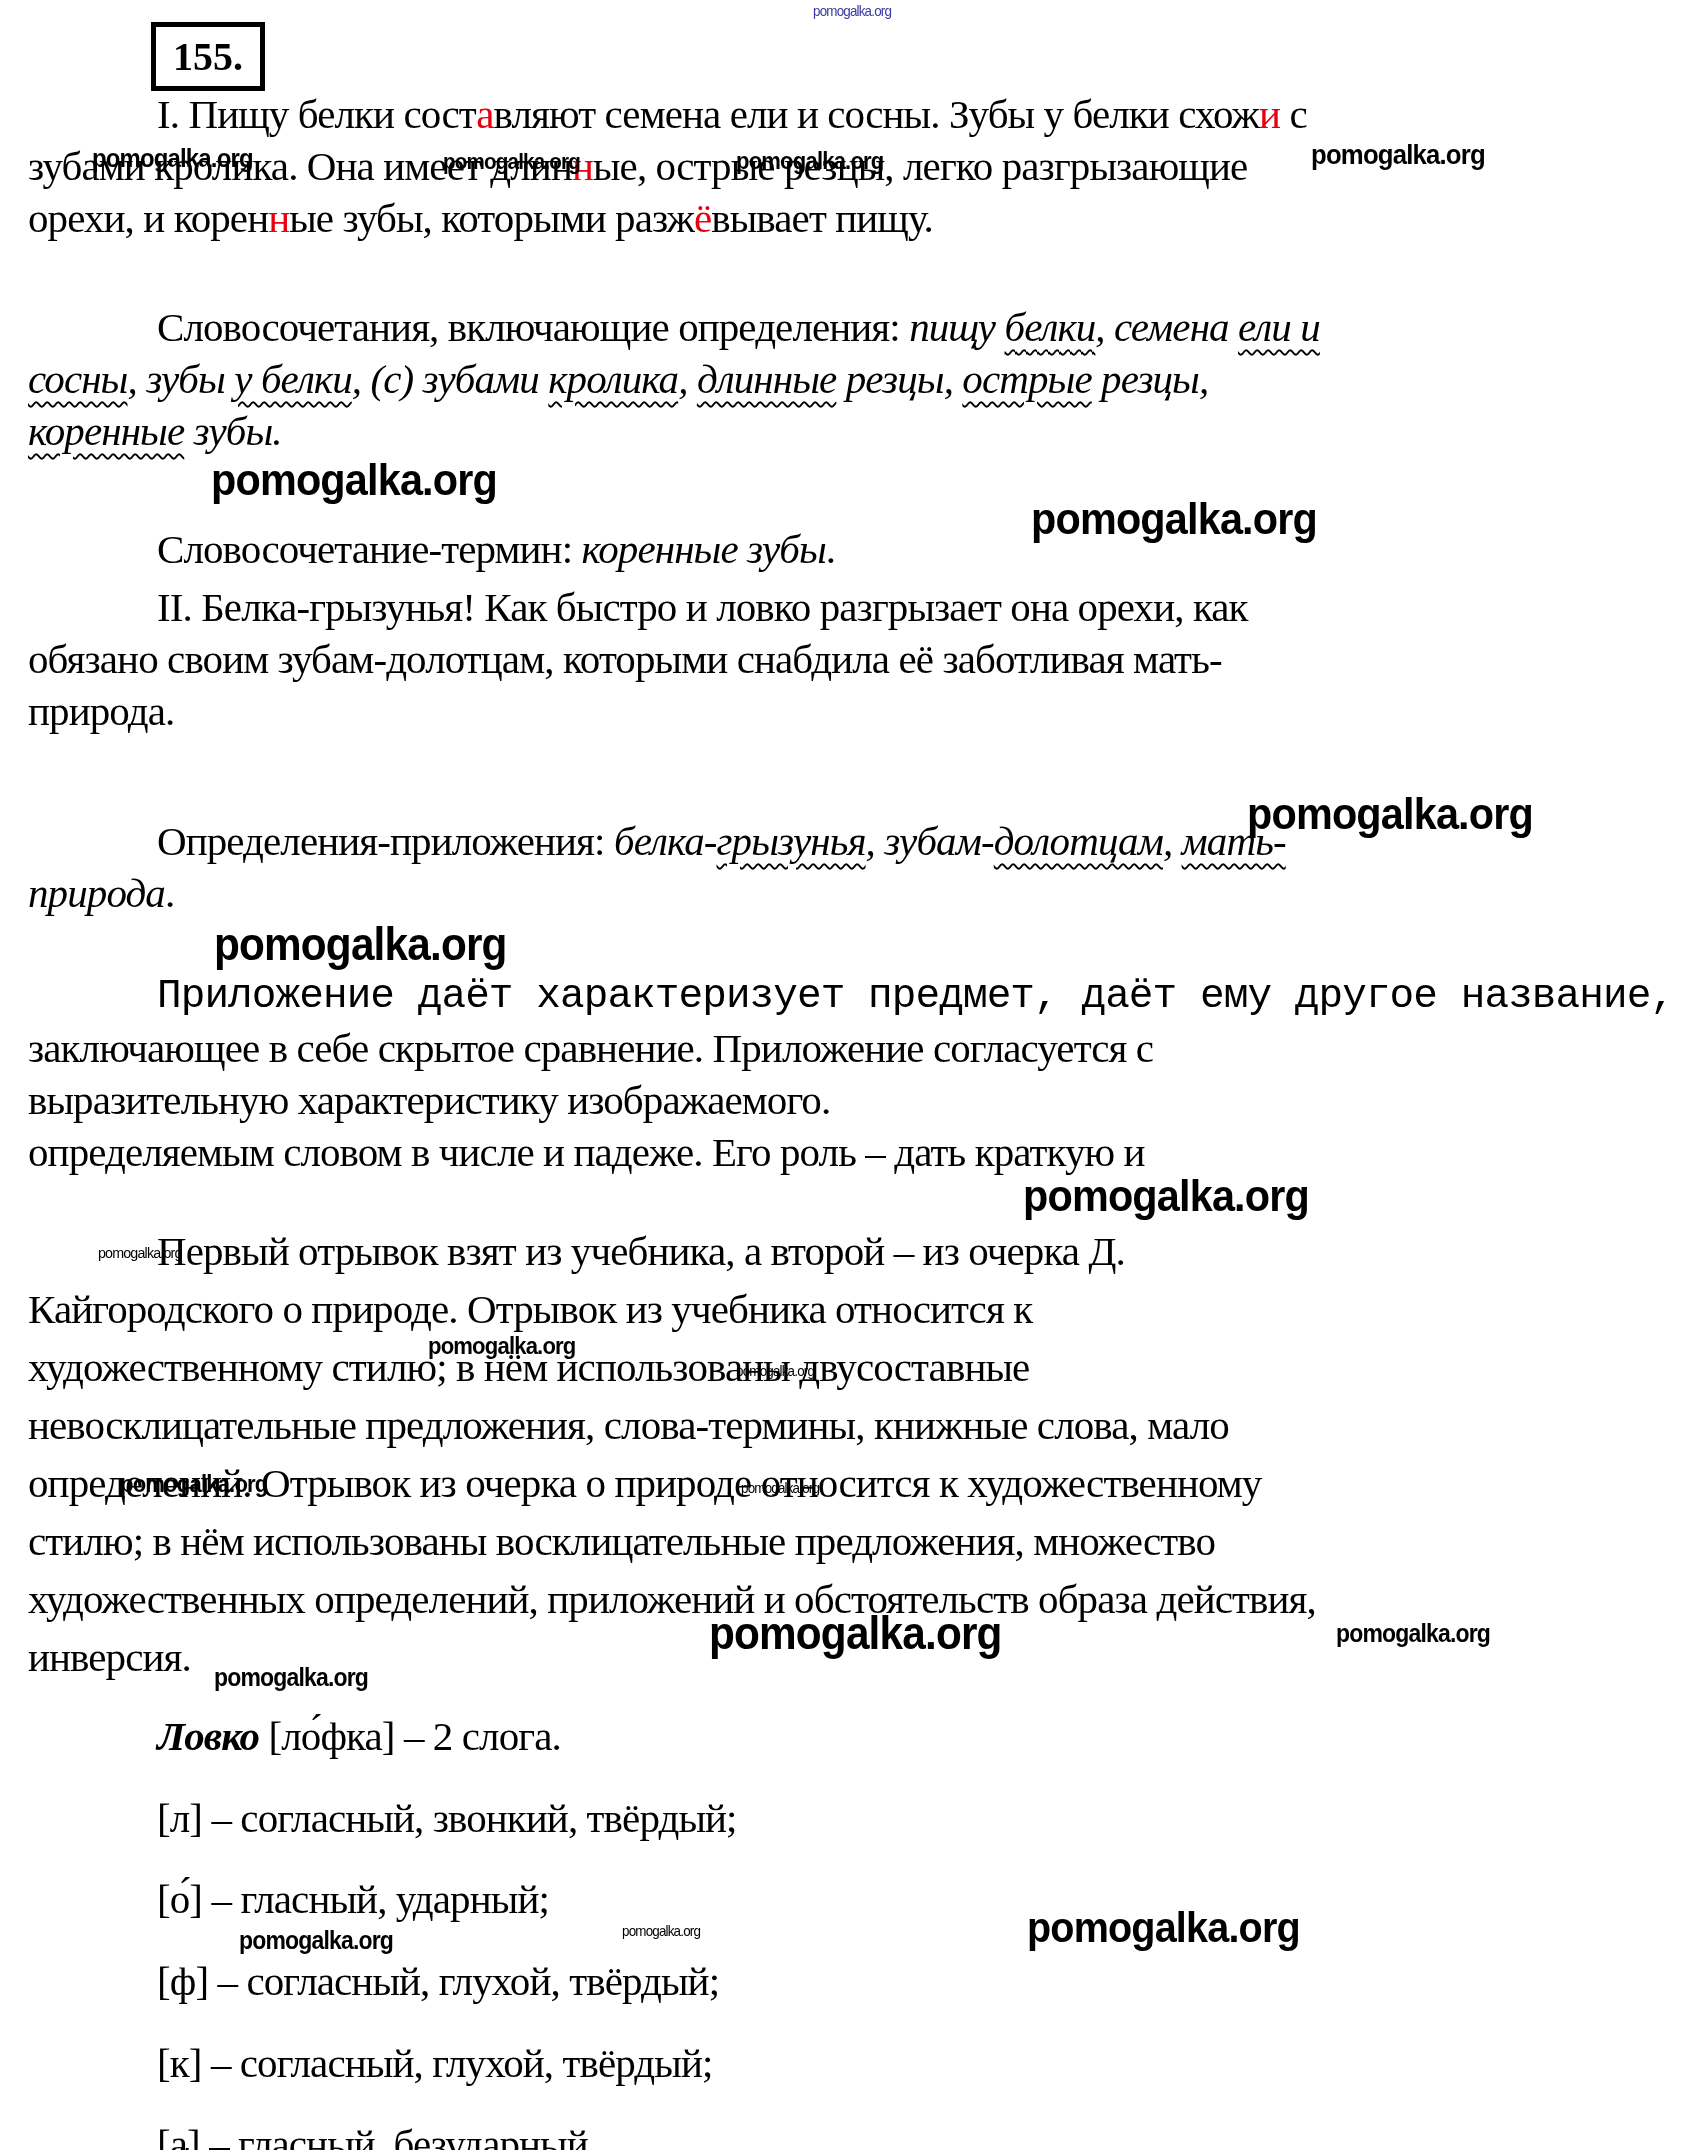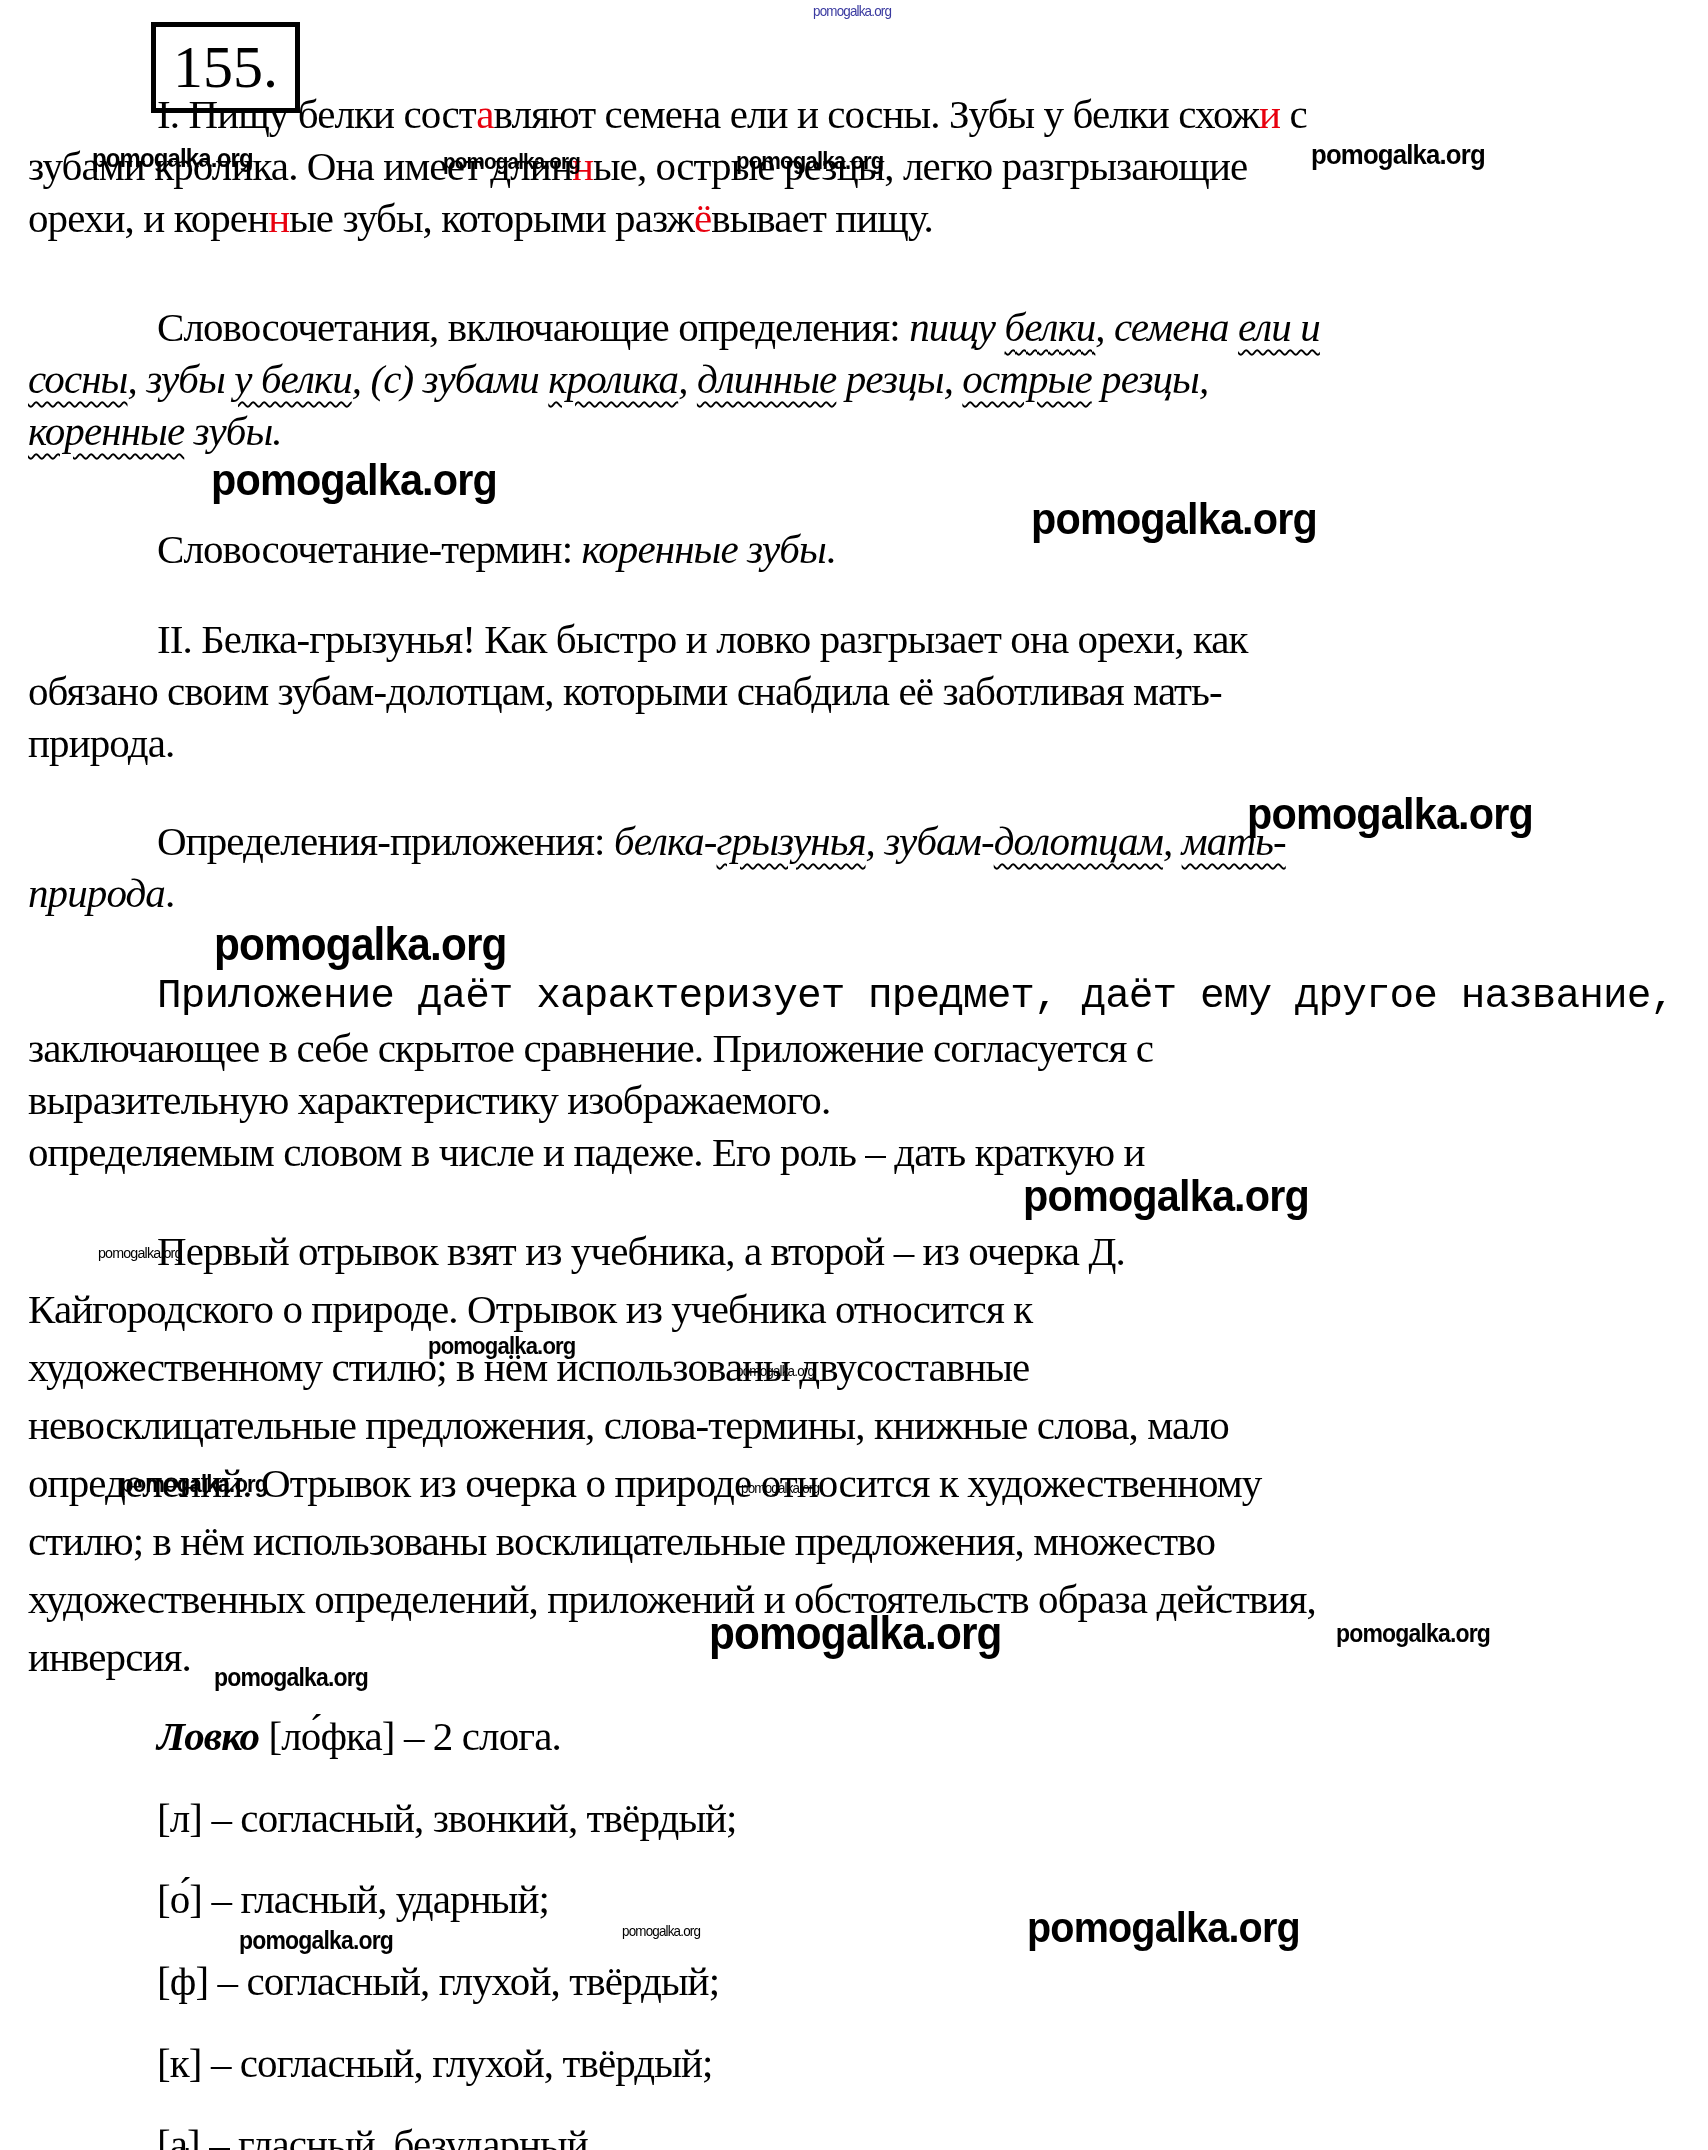--- a/index.html
+++ b/index.html
@@ -3,21 +3,21 @@
 <meta charset="utf-8">
 <style>
   html,body{margin:0;padding:0;}
   body{
     width:1709px;height:3192px;background:#ffffff;position:relative;overflow:hidden;
     font-family:"Liberation Serif", serif;color:#000;font-size:41px;letter-spacing:-0.9px;
   }
   #page{position:absolute;inset:0;}
   .task-box{
     position:absolute;left:151px;top:22.4px;border:5.6px solid #000;
-    padding:6px 17px;font-weight:normal;font-size:60px;letter-spacing:0;
+    padding:6px 17px;font-weight:bold;font-size:40px;letter-spacing:0;
   }
   .para{position:absolute;left:28px;width:1654px;}
   .line{white-space:nowrap;}
   .line.indent{padding-left:129px;}
   .run-n{}
   .run-r{color:var(--red,#e8000e);}
   .run-i{font-style:italic;}
   .run-iw{font-style:italic;text-decoration:underline;text-decoration-style:wavy;
           text-decoration-thickness:2.2px;text-underline-offset:7.7px;}
   .run-bi{font-weight:bold;font-style:italic;}
@@ -41,21 +41,21 @@
         <div class="line" style="line-height: 52px;"><span class="run-n">орехи, и корен</span><span class="run-r">н</span><span class="run-n">ые зубы, которыми разж</span><span class="run-r">ё</span><span class="run-n">вывает пищу.</span></div>
       </div>
       <div class="para" style="top: 301px;">
         <div class="line indent" style="line-height: 52px;"><span class="run-n">Словосочетания, включающие определения: </span><span class="run-i">пищу </span><span class="run-iw">белки</span><span class="run-i">, семена </span><span class="run-iw">ели и</span></div>
         <div class="line" style="line-height: 52px;"><span class="run-iw">сосны</span><span class="run-i">, зубы </span><span class="run-iw">у белки</span><span class="run-i">, (с) зубами </span><span class="run-iw">кролика</span><span class="run-i">, </span><span class="run-iw">длинные</span><span class="run-i"> резцы, </span><span class="run-iw">острые</span><span class="run-i"> резцы,</span></div>
         <div class="line" style="line-height: 52px;"><span class="run-iw">коренные</span><span class="run-i"> зубы.</span></div>
       </div>
       <div class="para" style="top: 523px;">
         <div class="line indent" style="line-height: 52px;"><span class="run-n">Словосочетание-термин: </span><span class="run-i">коренные зубы</span><span class="run-n">.</span></div>
       </div>
-      <div class="para" style="top: 613px;">
+      <div class="para" style="top: 581px;">
         <div class="line indent" style="line-height: 52px;"><span class="run-n">II. Белка-грызунья! Как быстро и ловко разгрызает она орехи, как</span></div>
         <div class="line" style="line-height: 52px;"><span class="run-n">обязано своим зубам-долотцам, которыми снабдила её заботливая мать-</span></div>
         <div class="line" style="line-height: 52px;"><span class="run-n">природа.</span></div>
       </div>
       <div class="para" style="top: 815px;">
         <div class="line indent" style="line-height: 52px;"><span class="run-n">Определения-приложения: </span><span class="run-i">белка-</span><span class="run-iw">грызунья</span><span class="run-i">, зубам-</span><span class="run-iw">долотцам</span><span class="run-i">, </span><span class="run-iw">мать-</span></div>
         <div class="line" style="line-height: 52px;"><span class="run-i">природа</span><span class="run-n">.</span></div>
       </div>
       <div class="para" style="top: 970px;">
         <div class="line indent" style="line-height: 52px; font-family: Liberation Mono, monospace;"><span class="run-n">Приложение даёт характеризует предмет, даёт ему другое название,</span></div>

